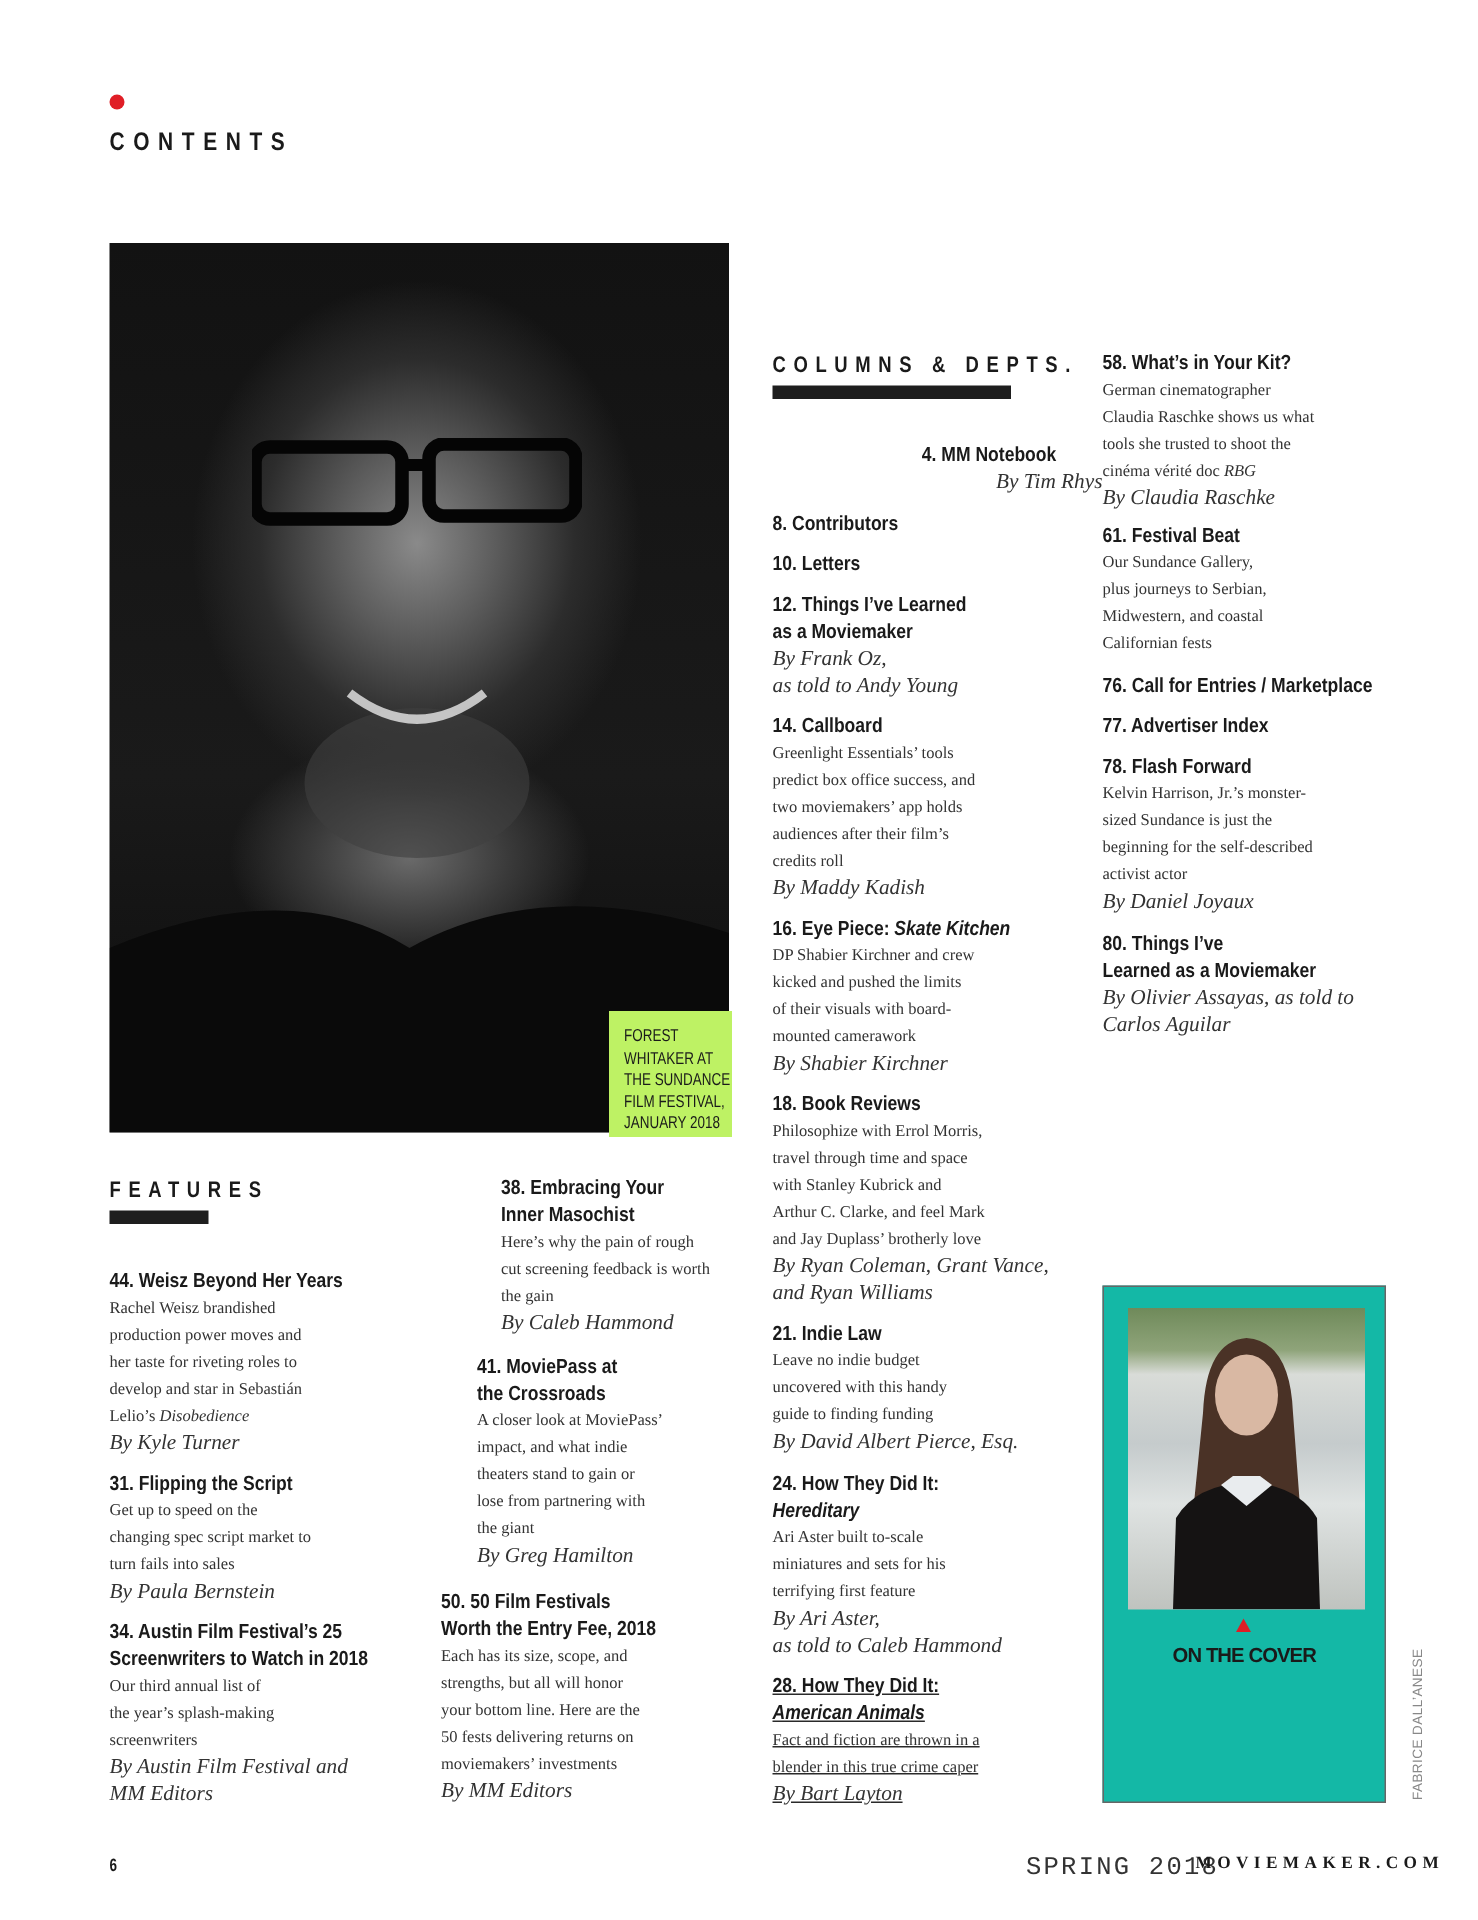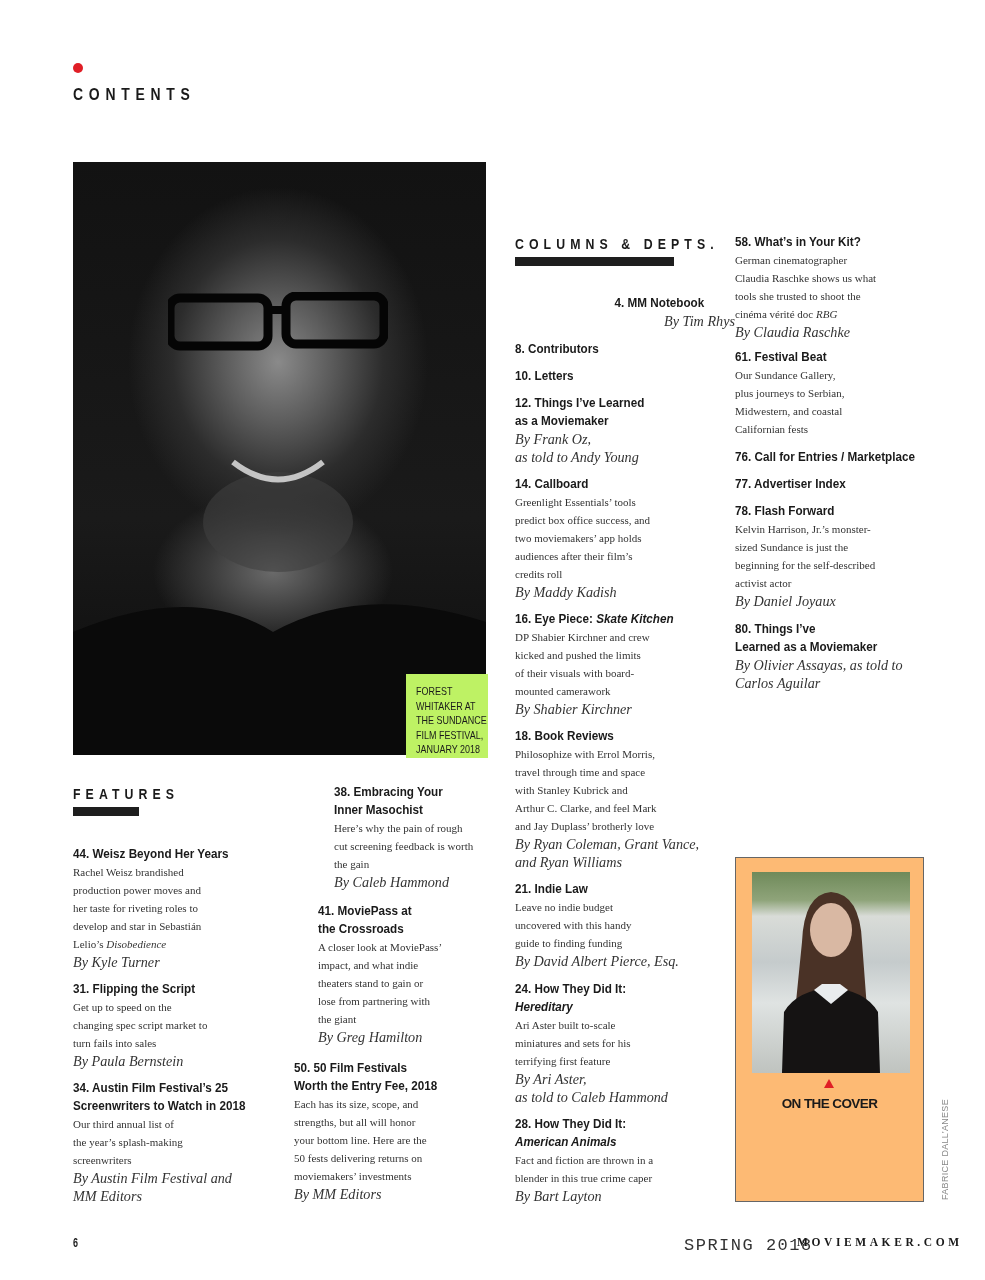--- a/index.html
+++ b/index.html
@@ -17,21 +17,21 @@
   .glasses { position: absolute; left: 95px; top: 130px; width: 220px; height: 60px; }
   .photo-caption-box { left: 406px; top: 674px; width: 82px; height: 84px; background: #bef264; }
   .photo-caption { font-family: "Liberation Sans", sans-serif; font-size: 11.5px; line-height: 14.6px; color: #1a1a1a;
                    font-weight: normal; transform: scaleX(0.78); transform-origin: left top; white-space: nowrap; text-transform: uppercase; }
   .entry { position: absolute; width: 220px; }
   .entry .head { font-family: "Liberation Sans", sans-serif; font-weight: bold; font-size: 13.6px; line-height: 18px;
                  color: #1a1a1a; transform: scaleX(0.86); transform-origin: left top; white-space: nowrap; }
   .entry .head i { font-style: italic; }
   .entry .desc { font-size: 11px; line-height: 18px; color: #333; white-space: nowrap; }
   .entry .by { font-size: 14.2px; line-height: 18px; color: #333; font-style: italic; white-space: nowrap; }
-  .cover-box { left: 735px; top: 857px; width: 187px; height: 343px; border: 1px solid #666; background: #fdba74; }
+  .cover-box { left: 735px; top: 857px; width: 187px; height: 343px; border: 1px solid #666; background: #14b8a6; }
   .cover-img { position: absolute; left: 16px; top: 14px; width: 158px; height: 201px; overflow: hidden;
                background: linear-gradient(180deg, #6f8a5a 0%, #8fa47a 14%, #d9dcd8 22%, #c5cbcc 45%, #dfe3e2 65%, #bfc3bf 100%); }
   .cover-triangle { position: absolute; left: 88px; top: 221px; width: 0; height: 0;
                     border-left: 5px solid transparent; border-right: 5px solid transparent; border-bottom: 9px solid #e01e26; }
   .cover-title { position: absolute; left: 0; top: 238px; width: 187px; text-align: center;
                  font-family: "Liberation Sans", sans-serif; font-weight: bold; font-size: 13.5px; color: #1a1a1a; letter-spacing: -0.6px; }
   .cover-text { position: absolute; left: 0; top: 258px; width: 187px; text-align: center; font-size: 13.4px; line-height: 18px; color: #333; }
   .credit { left: 940px; top: 1200px; font-family: "Liberation Sans", sans-serif; font-size: 9px; color: #888; letter-spacing: 0.3px;
             transform: rotate(-90deg); transform-origin: left top; white-space: nowrap; }
   .page-num { left: 73px; top: 1236px; font-family: "Liberation Sans", sans-serif; font-weight: bold; font-size: 12px; color: #1a1a1a;
@@ -184,21 +184,21 @@
 </div>
 <div class="entry" style="left:515px; top:980px;">
   <div class="head">24. How They Did It:</div>
   <div class="head"><i>Hereditary</i></div>
   <div class="desc">Ari Aster built to-scale</div>
   <div class="desc">miniatures and sets for his</div>
   <div class="desc">terrifying first feature</div>
   <div class="by">By Ari Aster,</div>
   <div class="by">as told to Caleb Hammond</div>
 </div>
-<div class="entry" style="left:515px; top:1115px;">
+<div class="entry" style="left:515px; top:1115px;text-decoration:underline;">
   <div class="head">28. How They Did It:</div>
   <div class="head"><i>American Animals</i></div>
   <div class="desc">Fact and fiction are thrown in a</div>
   <div class="desc">blender in this true crime caper</div>
   <div class="by">By Bart Layton</div>
 </div>
 
 <div class="entry" style="left:735px; top:233px;">
   <div class="head">58. What’s in Your Kit?</div>
   <div class="desc">German cinematographer</div>

